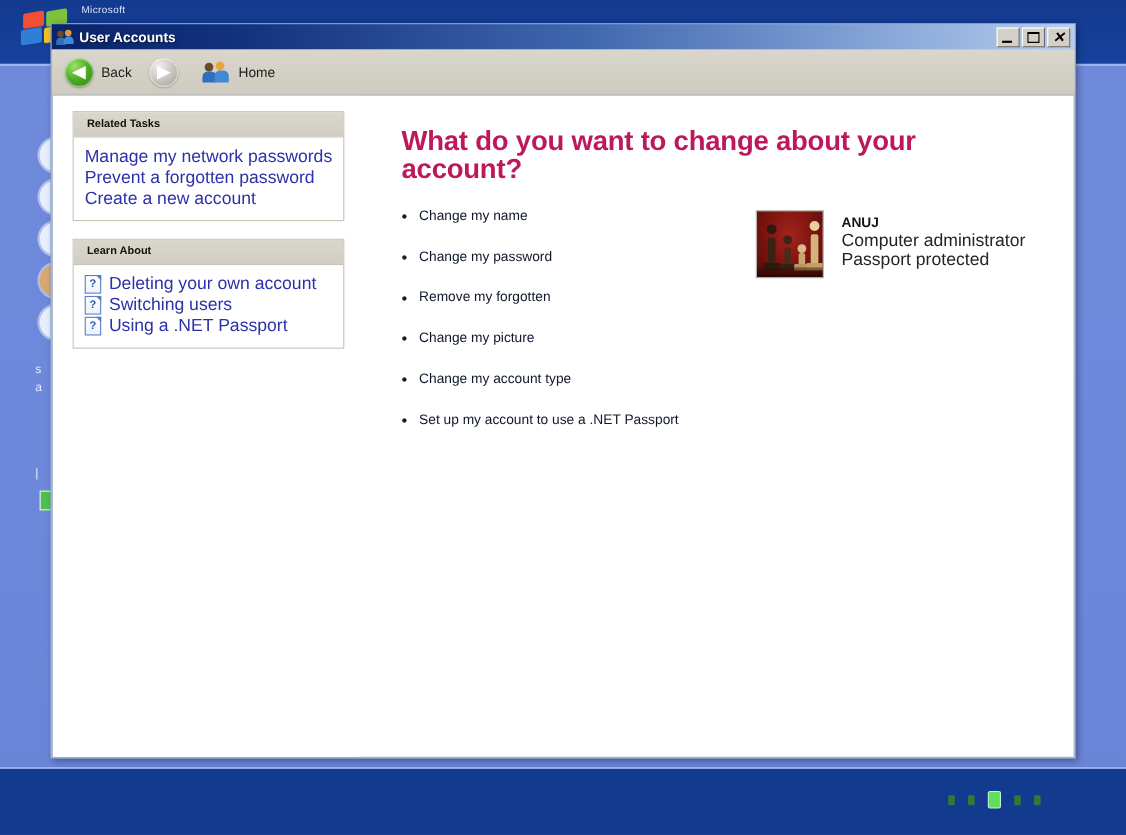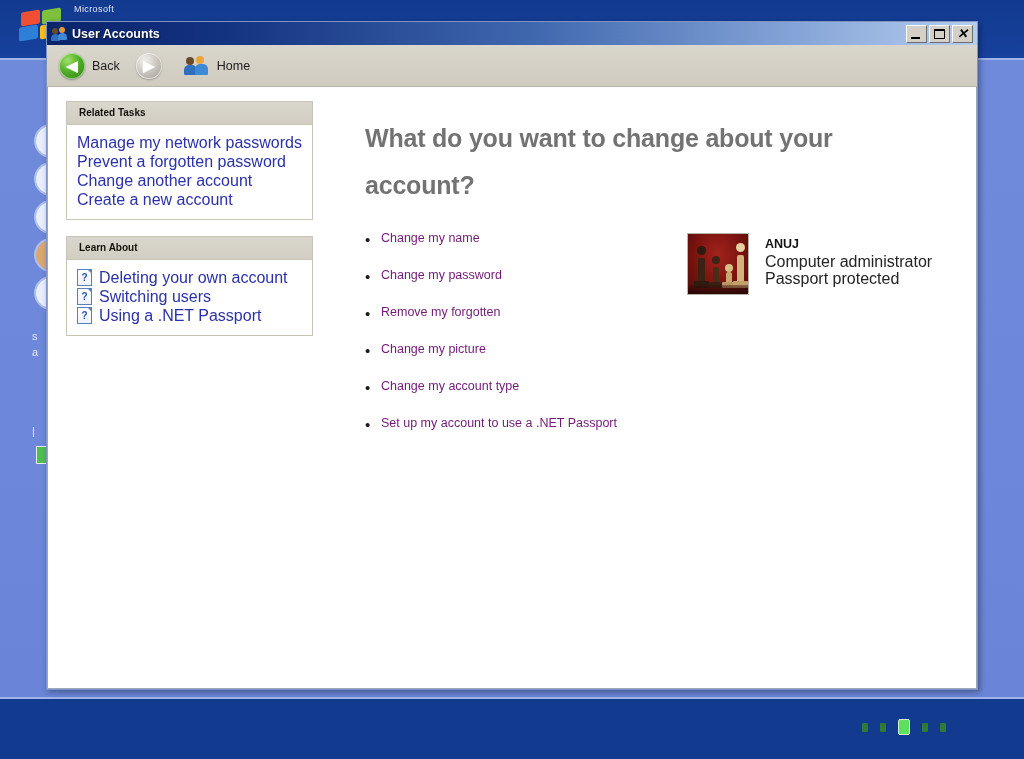--- a/index.html
+++ b/index.html
@@ -235,37 +235,37 @@
     right: -1px; top: -1px;
     border-left: 5px solid transparent;
     border-top: 5px solid #5a7fc0;
   }
 
   
   .main { flex: 1; padding: 28px 30px 0 40px; position: relative; }
   .page-title {
     font-size: 25px;
     font-weight: bold;
-    color: #737373;
-    line-height: 47px;
+    color: #be185d;
+    line-height: 26px;
     max-width: 545px;
     letter-spacing: -.2px;
   }
   .content-row { display: flex; margin-top: 22px; }
   .task-list { flex: 0 0 322px; }
   .task-item { display: flex; align-items: flex-start; margin-bottom: 21px; }
   .task-bullet {
     flex: 0 0 16px;
     color: #1b1b1b;
     font-size: 15px;
     line-height: 15px;
     padding-top: 1px;
   }
   .task-link {
-    color: #701a75;
+    color: #0f172a;
     font-size: 12.5px;
     text-decoration: none;
     cursor: pointer;
     line-height: 15px;
     white-space: nowrap;
   }
 
   .account-box { display: flex; gap: 16px; padding-top: 2px; }
   .avatar {
     flex: 0 0 62px;
@@ -375,21 +375,20 @@
 
   <div class="client">
 
     <div class="sidebar">
 
       <div class="panel">
         <div class="panel-head">Related Tasks</div>
         <div class="panel-body">
           <a class="side-link">Manage my network passwords</a>
           <a class="side-link">Prevent a forgotten password</a>
-          <a class="side-link">Change another account</a>
           <a class="side-link">Create a new account</a>
         </div>
       </div>
 
       <div class="panel">
         <div class="panel-head">Learn About</div>
         <div class="panel-body">
           <div class="learn-row">
             <span class="help-icon">?</span>
             <a class="side-link">Deleting your own account</a>

